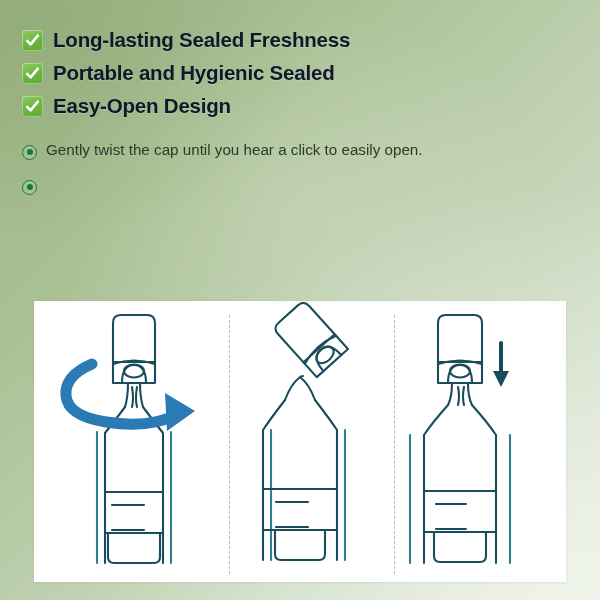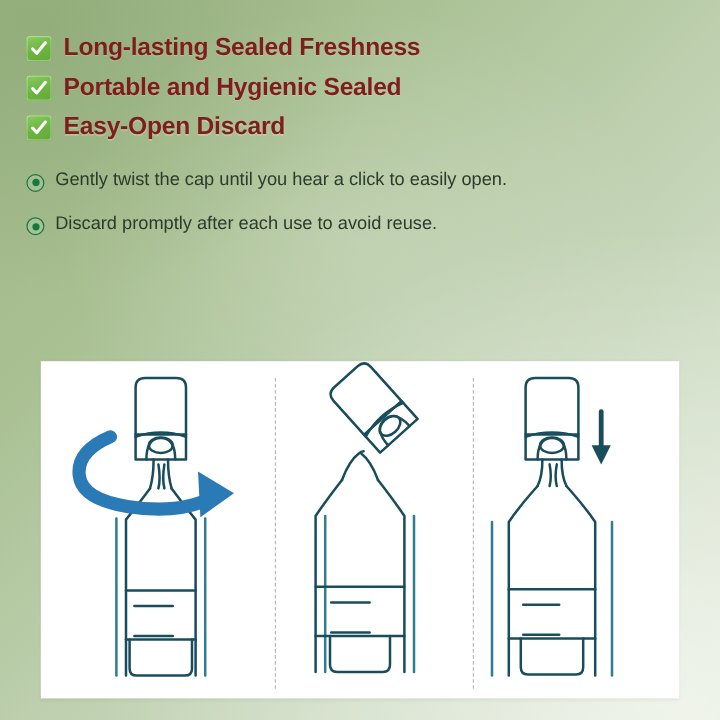--- a/index.html
+++ b/index.html
@@ -42,21 +42,21 @@
     background:linear-gradient(160deg,#8ccc63 0%,#6cb43f 55%,#63a93a 100%);
     box-shadow:inset 0 0 0 1px rgba(255,255,255,0.35);
     display:flex; align-items:center; justify-content:center;
     margin-right:10px;
   }
   .check-box svg { display:block; }
 
   .feature-label {
     font-size:20.5px;
     font-weight:bold;
-    color:#7f1d1d;
+    color:#0f172a;
     letter-spacing:-0.2px;
     white-space:nowrap;
     text-shadow:0 1px 0 rgba(255,255,255,0.18);
   }
 
   
   .steps { position:absolute; left:22px; top:140px; width:515px; }
   .step-row { display:flex; align-items:flex-end; margin-bottom:17px; }
   .step-row:last-child { margin-bottom:0; }
 
@@ -131,39 +131,38 @@
       </span>
       <span class="feature-label">Portable and Hygienic Sealed</span>
     </div>
 
     <div class="feature-row">
       <span class="check-box">
         <svg width="17" height="17" viewBox="0 0 17 17">
           <path d="M3.2 8.8 L6.6 12.4 L13.8 3.6" fill="none" stroke="#ffffff" stroke-width="2.6" stroke-linecap="round" stroke-linejoin="round"></path>
         </svg>
       </span>
-      <span class="feature-label">Easy-Open Discard</span>
+      <span class="feature-label">Easy-Open Design</span>
     </div>
   </div>
 
   <div class="steps">
 
     <div class="step-row">
       <span class="bullet">
           <i></i>
         </span>
       <span class="step-text">Gently twist the cap until you hear a click to easily open.</span>
     </div>
 
 
     <div class="step-row">
       <span class="bullet">
           <i></i>
         </span>
-      <span class="step-text">Discard promptly after each use to avoid reuse.</span>
     </div>
   </div>
 
   <div class="panel">
 
     <div class="divider d1"></div>
     <div class="divider d2"></div>
 
     <div class="cell c1">
       <svg width="195" height="281" viewBox="0 0 195 281">

